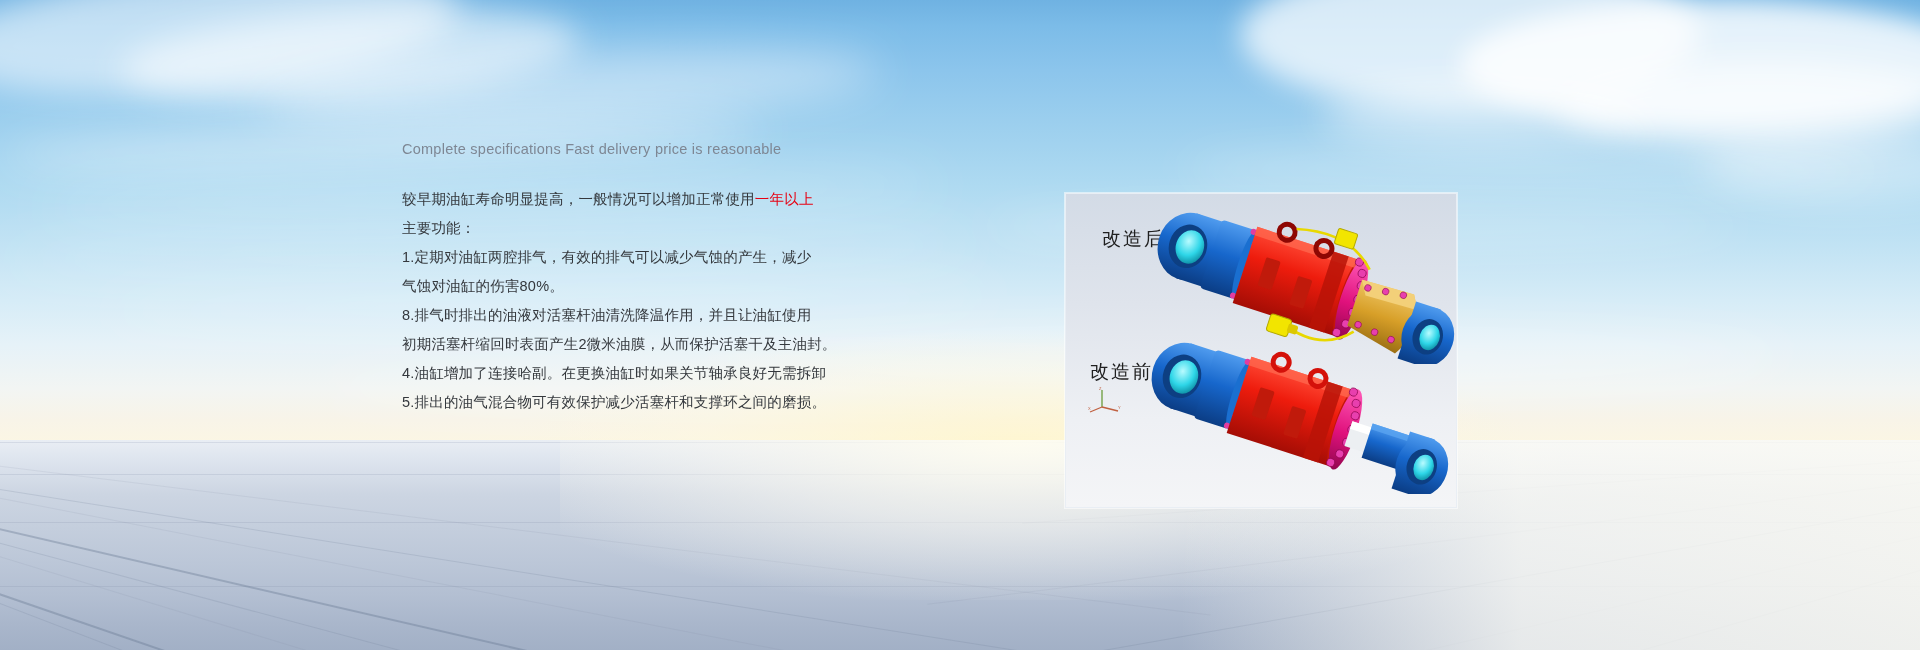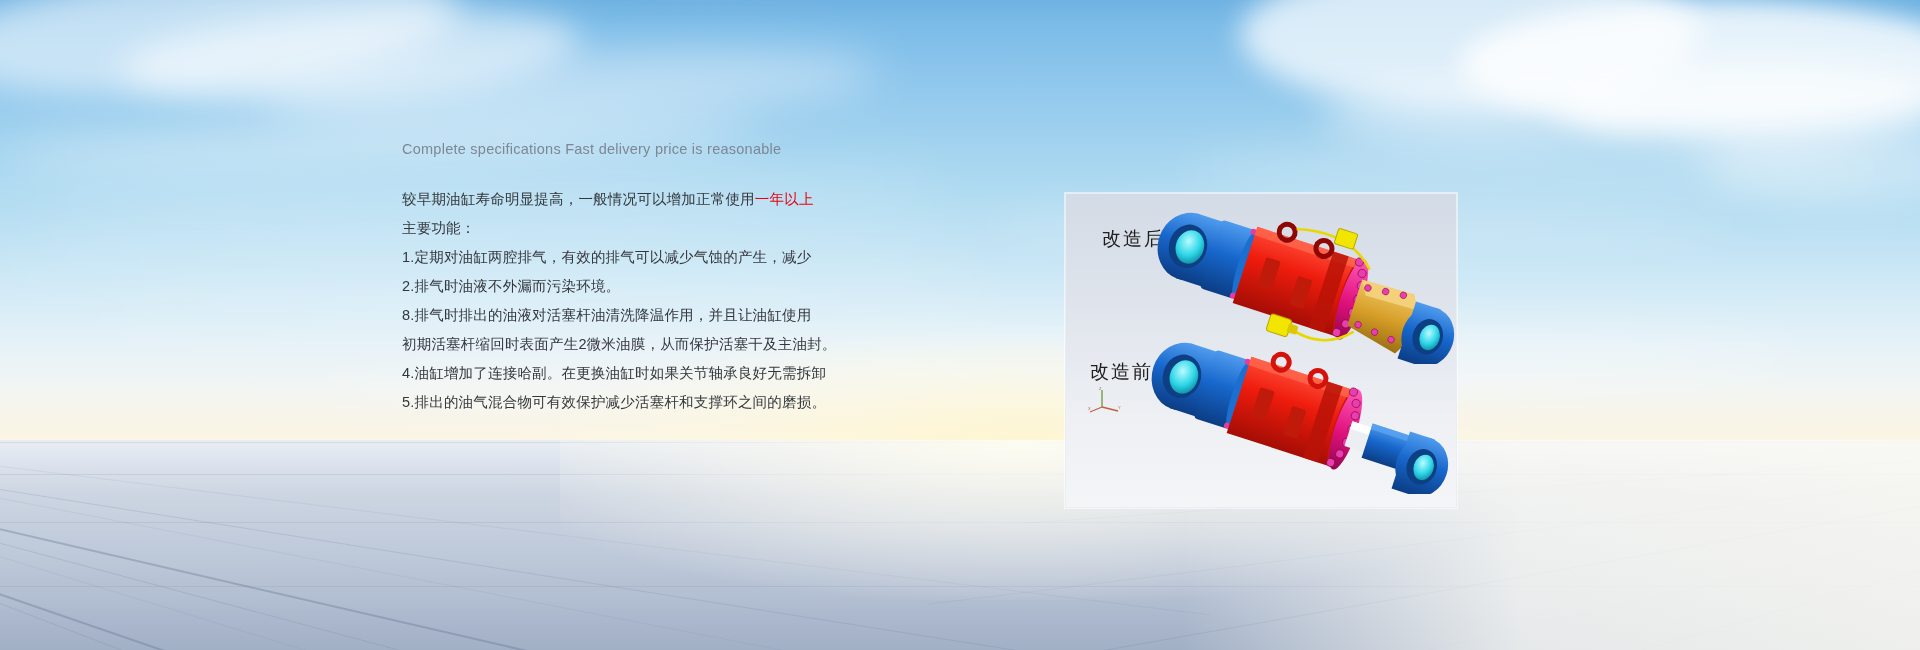--- a/index.html
+++ b/index.html
@@ -238,21 +238,21 @@
 
   <div class="content">
 
 
     <p class="subtitle">Complete specifications Fast delivery price is reasonable</p>
 
     <div class="body">
       <p><span>较早期油缸寿命明显提高，一般情况可以增加正常使用</span><span class="hl">一年以上</span></p>
       <p>主要功能：</p>
       <p>1.定期对油缸两腔排气，有效的排气可以减少气蚀的产生，减少</p>
-      <p>2.排气时油液不外漏而污染环境。</p>
+      <p>气蚀对油缸的伤害80%。</p>
       <p>8.排气时排出的油液对活塞杆油清洗降温作用，并且让油缸使用</p>
       <p>初期活塞杆缩回时表面产生2微米油膜，从而保护活塞干及主油封。</p>
       <p>4.油缸增加了连接哈副。在更换油缸时如果关节轴承良好无需拆卸</p>
       <p>5.排出的油气混合物可有效保护减少活塞杆和支撑环之间的磨损。</p>
     </div>
   </div>
 
   <div class="panel">
 
     <div class="panel-label label-after">改造后</div>

